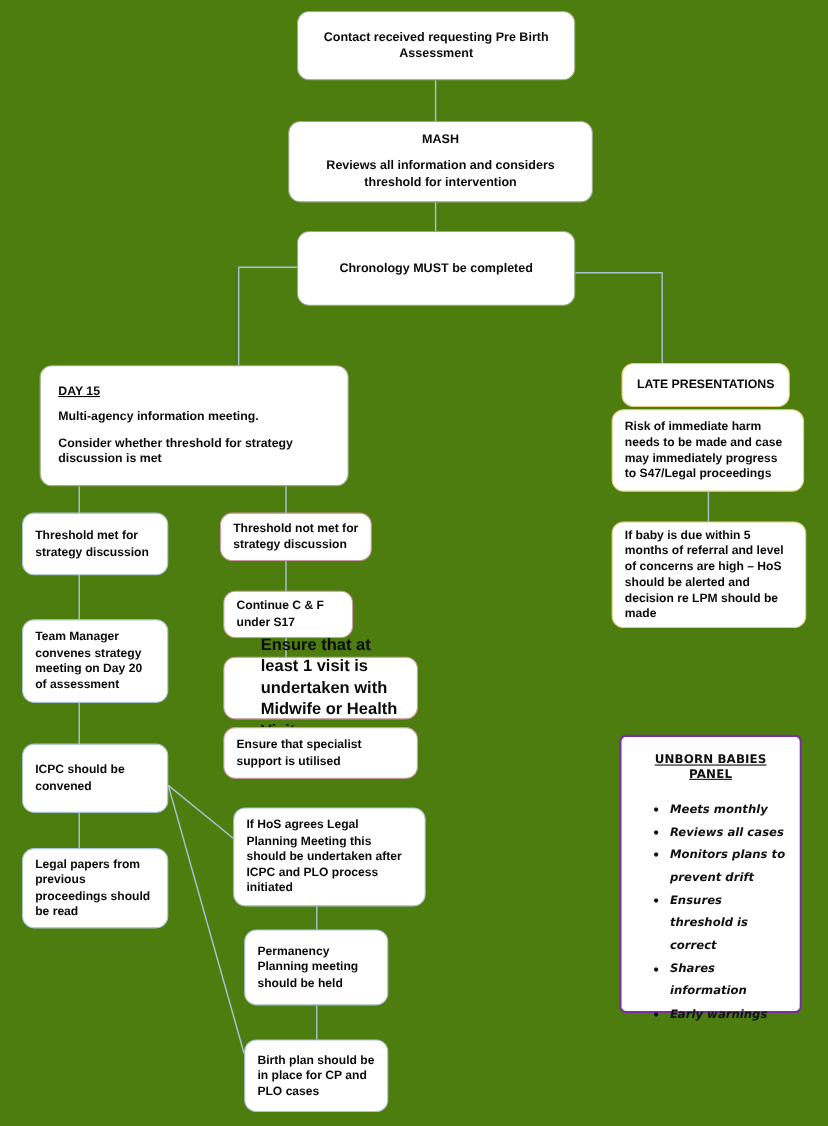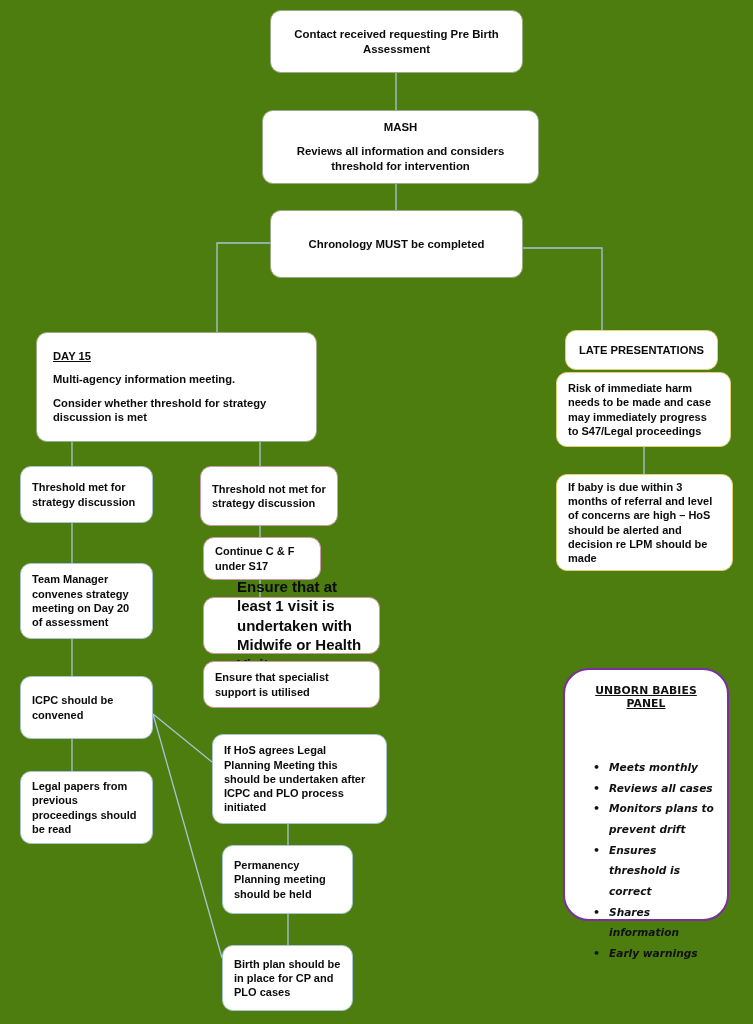--- a/index.html
+++ b/index.html
@@ -37,21 +37,21 @@
     color:#0b0b0b;
     line-height:1.30;
   }
   .node p + p{ margin-top:0.78em; }
 
   
   .olive   { border:1.4px solid #9aab86; }
   .blue    { border:1.4px solid #a9c5d4; }
   .red     { border:1.4px solid #ce9aa6; }
   .yellow  { border:1.4px solid #e5cf7e; }
-  .purple  { border:2.6px solid #7b2f9e; border-radius:26px;gap:31px; }
+  .purple  { border:2.6px solid #7b2f9e; border-radius:6px; }
 
   
   .ctr  { text-align:center; }
   .lft  { text-align:left; }
   .ul   { text-decoration:underline; }
 
   
   #n-contact   { left:270px; top:10px;  width:253px; height:63px;  padding:10px 20px; }
   #n-contact p { font-size:11.4px; }
 
@@ -69,21 +69,21 @@
 
   #n-tm        { left:20px;  top:563px; width:133px; height:76px;  padding:9px 11px; }
   #n-tm p      { font-size:11.0px; }
 
   #n-icpc      { left:20px;  top:676px; width:133px; height:63px;  padding:9px 11px; }
   #n-icpc p    { font-size:11.0px; }
 
   #n-legal     { left:20px;  top:771px; width:133px; height:73px;  padding:9px 11px; }
   #n-legal p   { font-size:11.0px; }
 
-  #n-thr-not   { left:200px; top:466px; width:138px; height:60px;  padding:8px 11px; }
+  #n-thr-not   { left:200px; top:466px; width:138px; height:44px;  padding:8px 11px; }
   #n-thr-not p { font-size:11.0px; }
 
   #n-cont-caf  { left:203px; top:537px; width:118px; height:43px;  padding:7px 11px; }
   #n-cont-caf p{ font-size:11.0px; }
 
   #n-visit     { left:203px; top:597px; width:177px; height:57px;  padding:8px 11px; }
   #n-visit p   { font-size:15px;margin-left:22px; }
 
   #n-spec      { left:203px; top:661px; width:177px; height:47px;  padding:8px 11px; }
   #n-spec p    { font-size:11.0px; }
@@ -239,21 +239,21 @@
 
   <div class="node yellow" id="n-late">
     <p class="ctr">LATE PRESENTATIONS</p>
   </div>
 
   <div class="node yellow" id="n-risk">
     <p class="lft">Risk of immediate harm needs to be made and case may immediately progress to S47/Legal proceedings</p>
   </div>
 
   <div class="node yellow" id="n-baby">
-    <p class="lft">If baby is due within 3 months of referral and level of concerns are high – HoS should be alerted and decision re LPM should be made</p>
+    <p class="lft">If baby is due within 5 months of referral and level of concerns are high – HoS should be alerted and decision re LPM should be made</p>
   </div>
 
   <div class="node purple" id="n-panel">
     <div class="panel-title">UNBORN BABIES PANEL</div>
     <ul class="panel-list" id="panel-list">
         <li>Meets monthly</li>
         <li>Reviews all cases</li>
         <li>Monitors plans to prevent drift</li>
         <li>Ensures threshold is correct</li>
         <li>Shares information</li>

